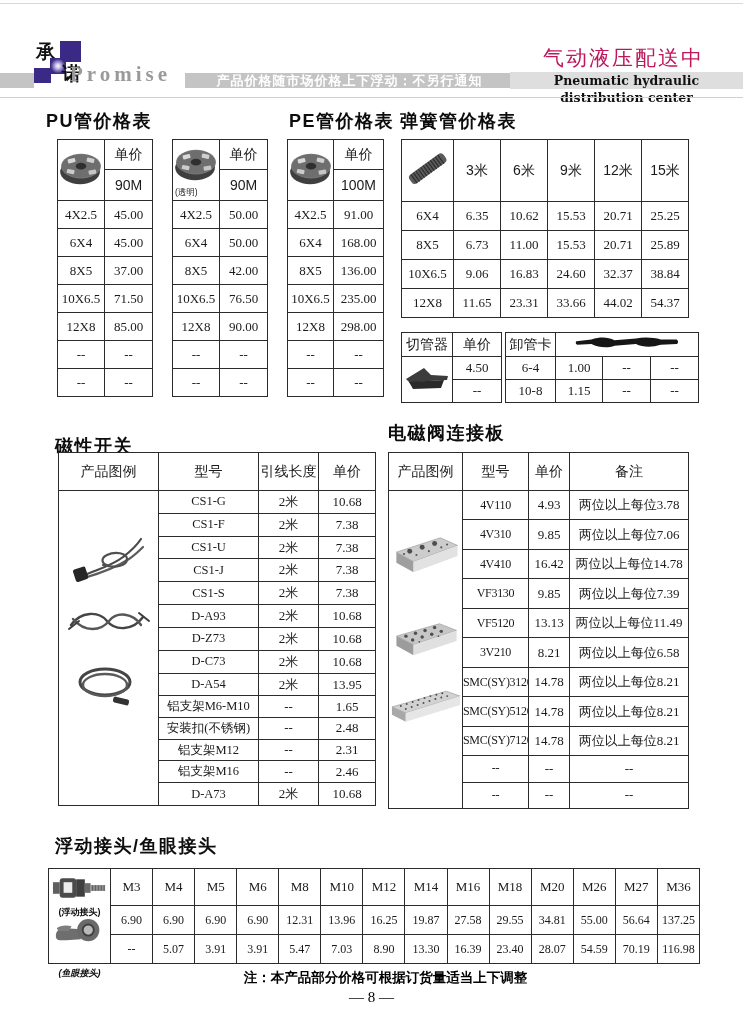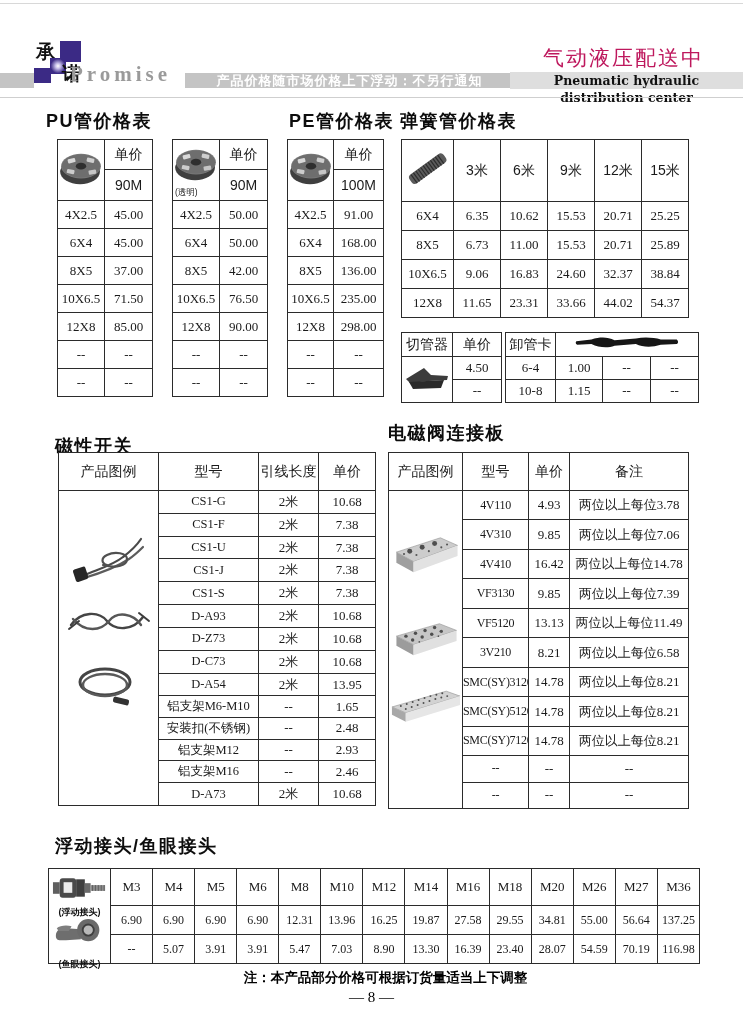--- a/index.html
+++ b/index.html
@@ -544,21 +544,21 @@
         <td>1.65</td>
       </tr>
         <tr>
         <td>安装扣(不锈钢)</td>
         <td>--</td>
         <td>2.48</td>
       </tr>
         <tr>
         <td>铝支架M12</td>
         <td>--</td>
-        <td>2.93</td>
+        <td>2.31</td>
       </tr>
         <tr>
         <td>铝支架M16</td>
         <td>--</td>
         <td>2.46</td>
       </tr>
         <tr>
         <td>D-A73</td>
         <td>2米</td>
         <td>10.68</td>
@@ -652,21 +652,21 @@
   </table>
 
   <div class="panel" style="left:48px; top:868px; width:63px; height:96px;">
     <svg style="left:3px; top:3px;" width="56" height="32" viewBox="0 0 58 32">
         <use href="#floatjoint"></use>
       </svg>
     <div class="joint-label" style="top:37px;">(浮动接头)</div>
     <svg style="left:5px; top:48px;" width="50" height="28" viewBox="0 0 54 30">
         <use href="#fisheye"></use>
       </svg>
-    <div class="joint-label" style="top:89px;">(鱼眼接头)</div>
+    <div class="joint-label" style="top:98px;font-style:italic;">(鱼眼接头)</div>
   </div>
   <table class="grid t-joint" style="left:110px; top:868px; width:590px; height:96px;">
     <thead>
       <tr style="height:37px;">
 
       <th>M3</th>
           <th>M4</th>
           <th>M5</th>
           <th>M6</th>
           <th>M8</th>

